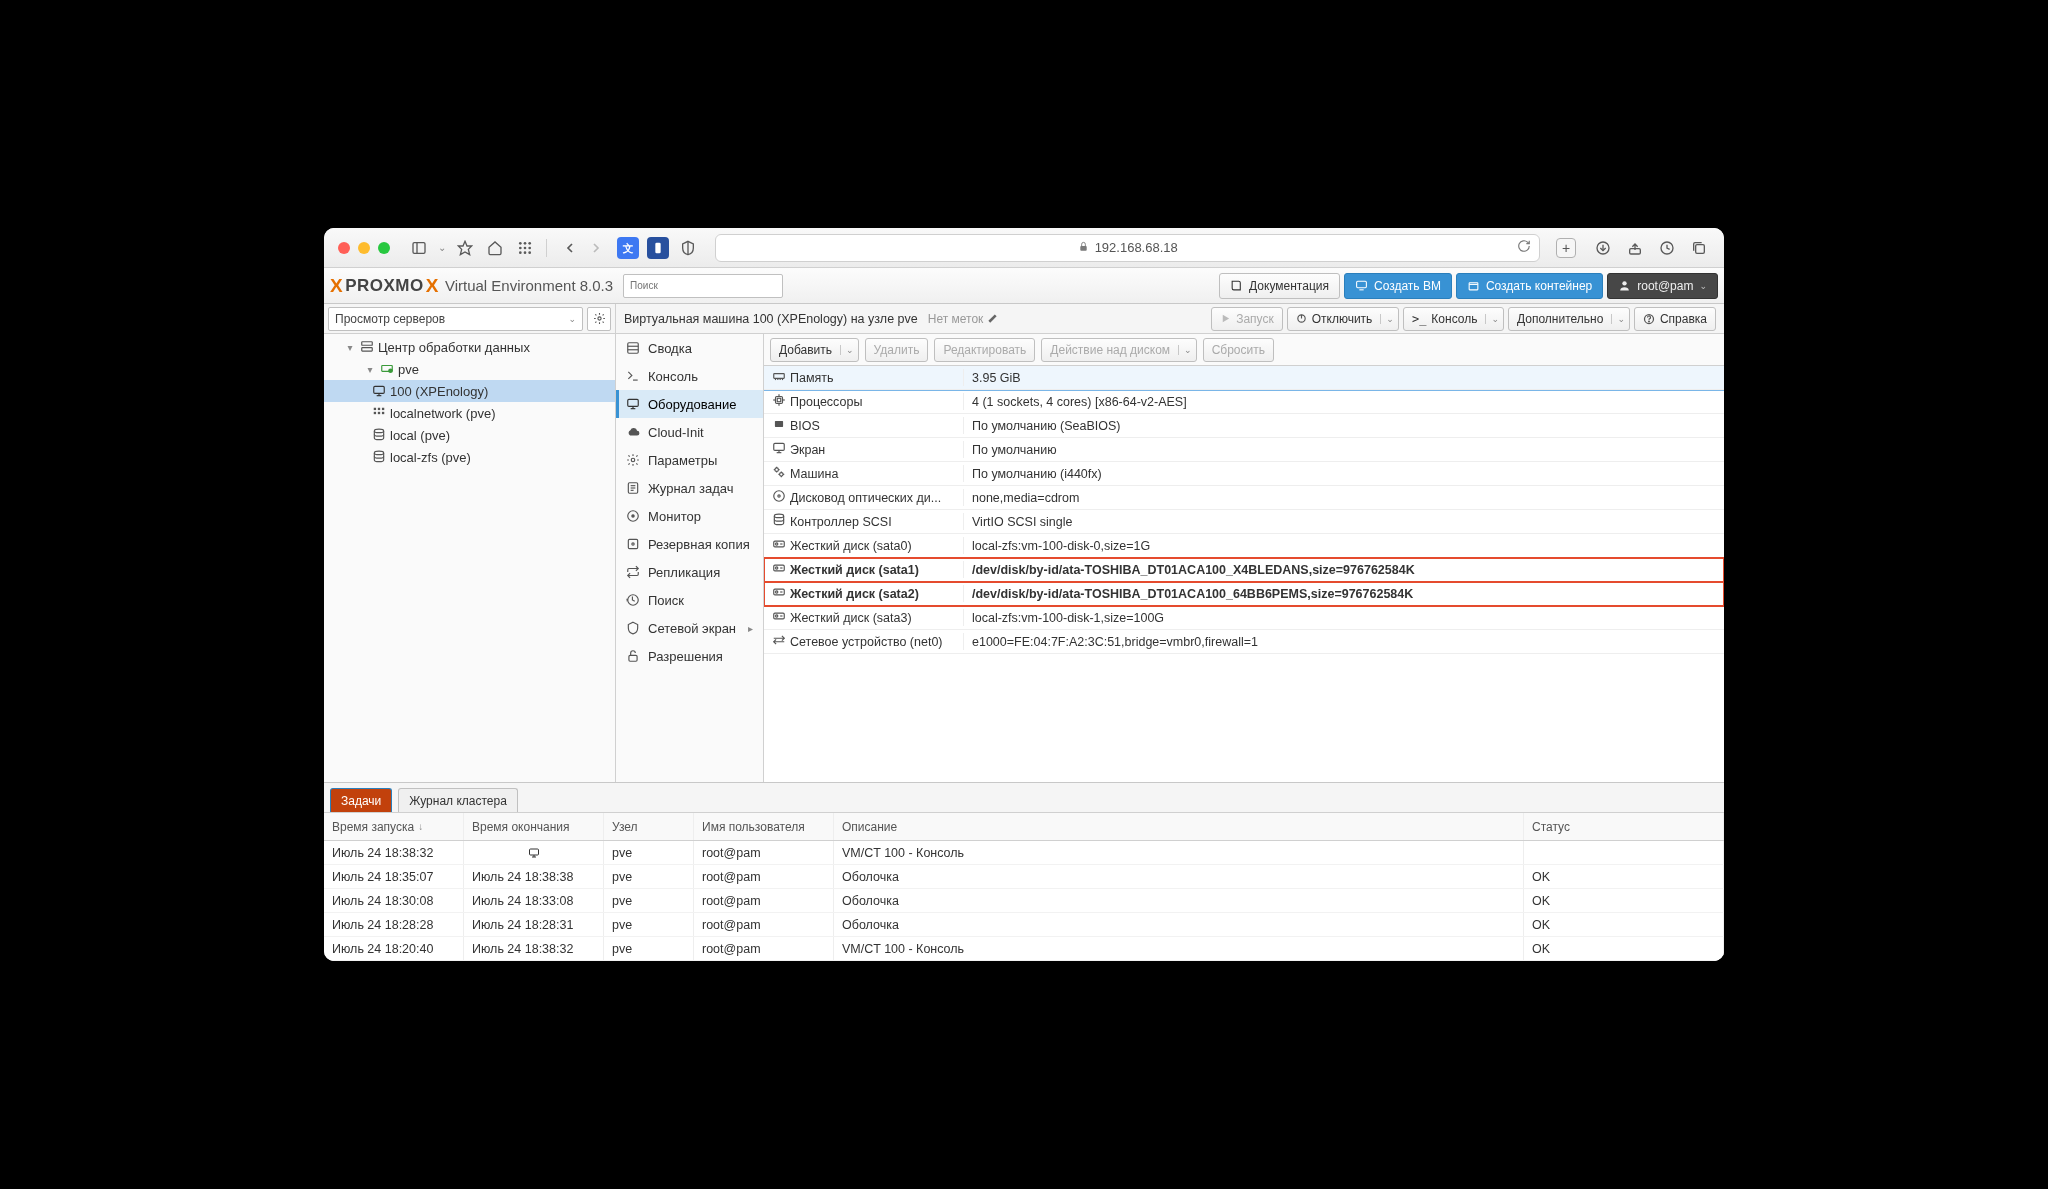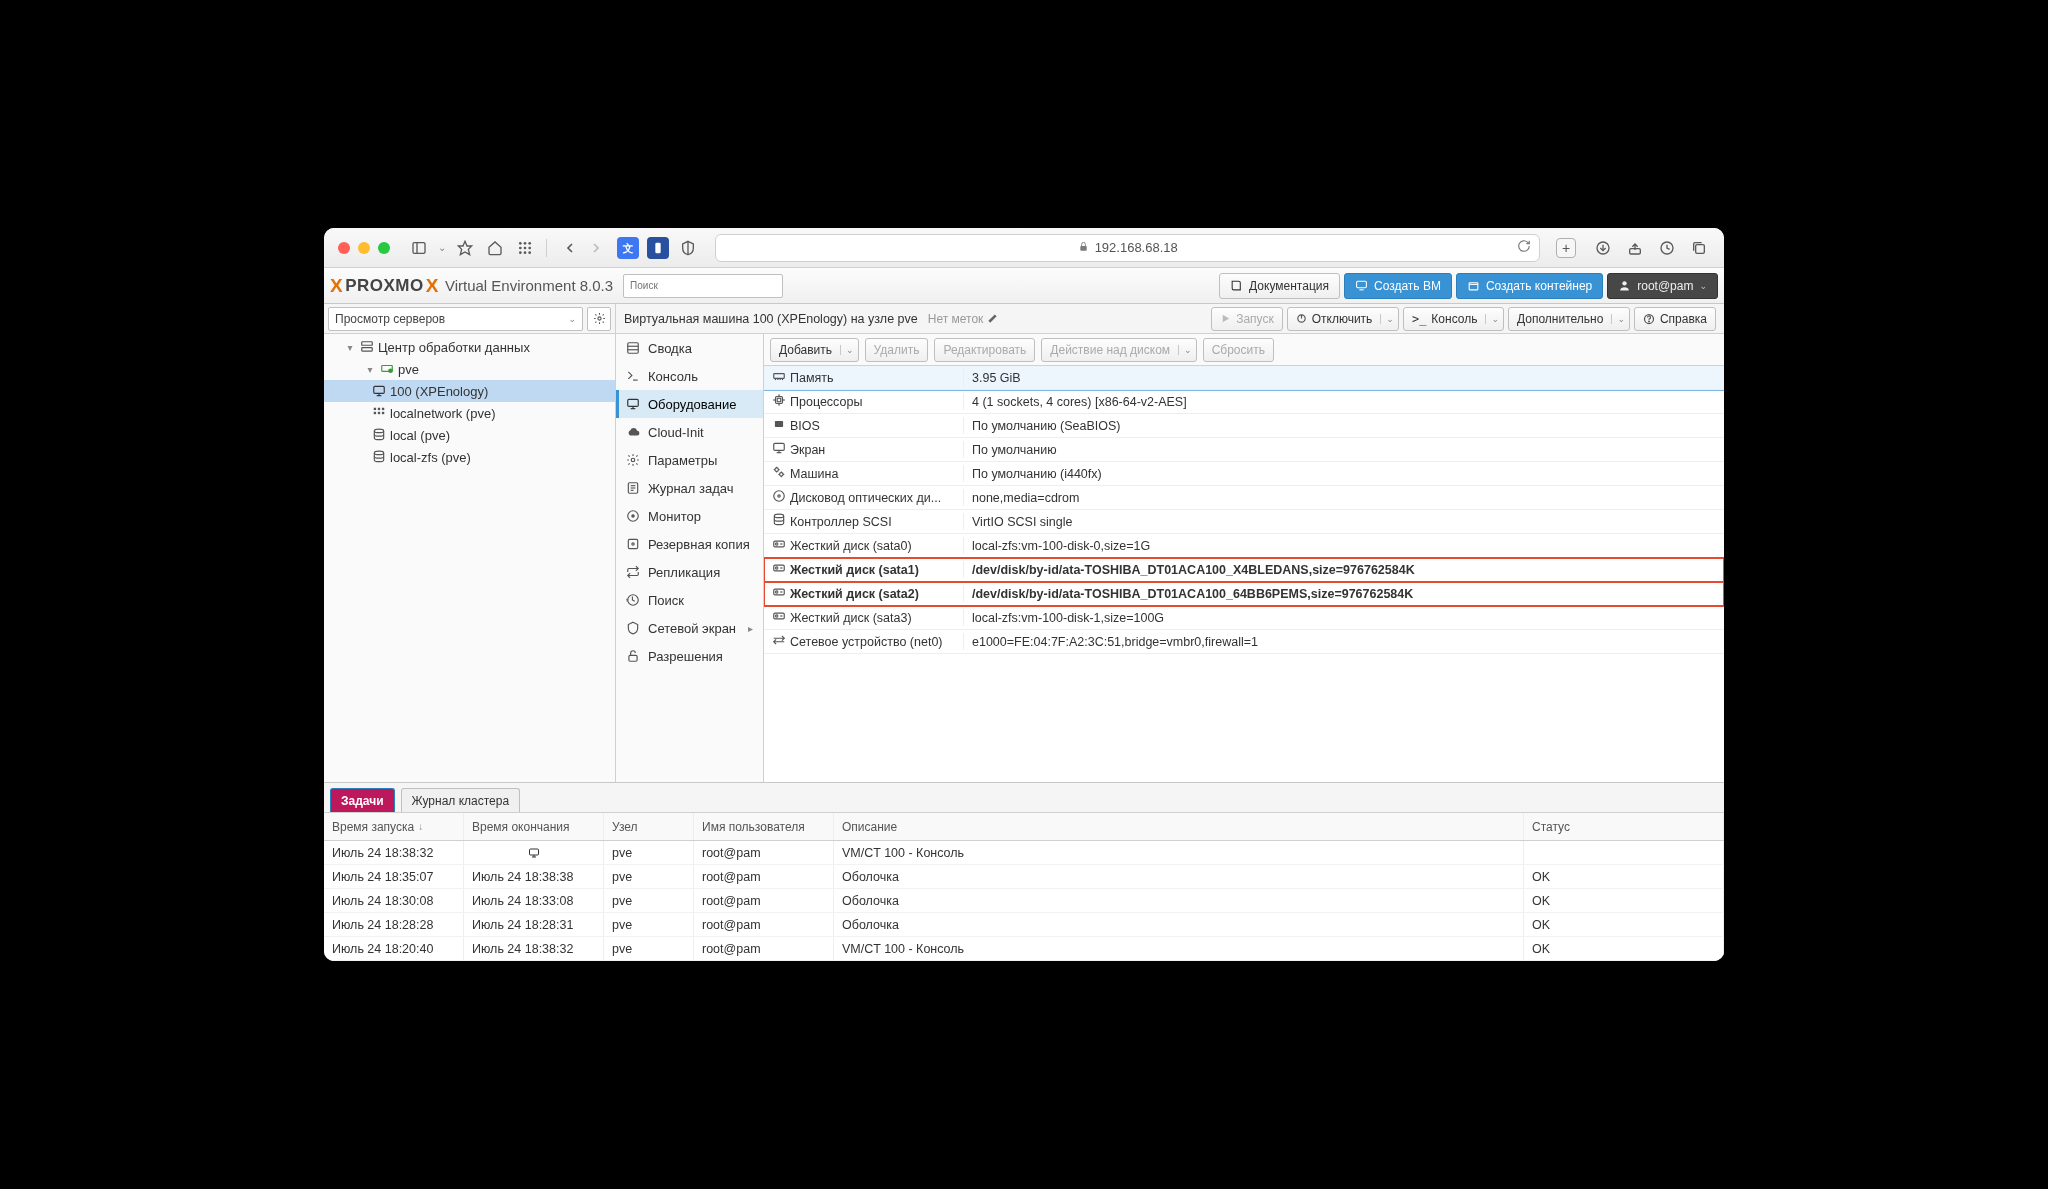--- a/index.html
+++ b/index.html
@@ -81,21 +81,21 @@
   .hw-row.sel { outline:1px solid #7ab6e8; background:#eef6fd;}
   .hw-row.hl { outline:2px solid #e54b2e; outline-offset:-1px; position:relative; z-index:1;font-weight:bold;}
   .hw-k { width:200px; display:flex; align-items:center; gap:4px; padding:0 8px; border-right:1px solid #eee; color:#333;}
   .hw-k svg { width:14px; height:14px; color:#555;}
   .hw-v { flex:1; padding:0 8px; color:#333; white-space:nowrap; overflow:hidden; text-overflow:ellipsis;}
   
   
   .log { border-top:1px solid #c8c8c8; background:#fff; display:flex; flex-direction:column;}
   .log-tabs { height:30px; display:flex; align-items:flex-end; gap:6px; padding:0 6px; background:#f5f5f5; border-bottom:1px solid #d0d0d0;}
   .log-tab { height:24px; padding:0 10px; border:1px solid #c0c0c0; border-bottom:none; background:#f0f0f0; border-radius:3px 3px 0 0; font-size:12px; display:flex; align-items:center; cursor:pointer;}
-  .log-tab.active { background:#be185d; color:#fff; border-color:#2a7fbc;font-weight:bold;}
+  .log-tab.active { background:#c2410c; color:#fff; border-color:#2a7fbc;}
   .log-head { height:28px; display:flex; border-bottom:1px solid #d0d0d0; background:#f9f9f9; font-size:12px; color:#555;}
   .log-head > div, .log-row > div { padding:0 8px; display:flex; align-items:center; border-right:1px solid #eee;}
   .lc1{width:140px;} .lc2{width:140px;} .lc3{width:90px;} .lc4{width:140px;} .lc5{flex:1;} .lc6{width:200px;}
   .log-body { max-height: 130px; overflow:auto;}
   .log-row { height:24px; display:flex; font-size:12.5px; border-bottom:1px solid #f2f2f2;}
   .sort-arrow{ font-size:10px; margin-left:4px; color:#888;}
   .plus-round { width:20px; height:20px; border:1px solid #b0b0b0; border-radius:4px; background:#f6f6f6; display:flex; align-items:center; justify-content:center; font-size:14px; color:#555;}
 </style>
 </head>
 <body>

